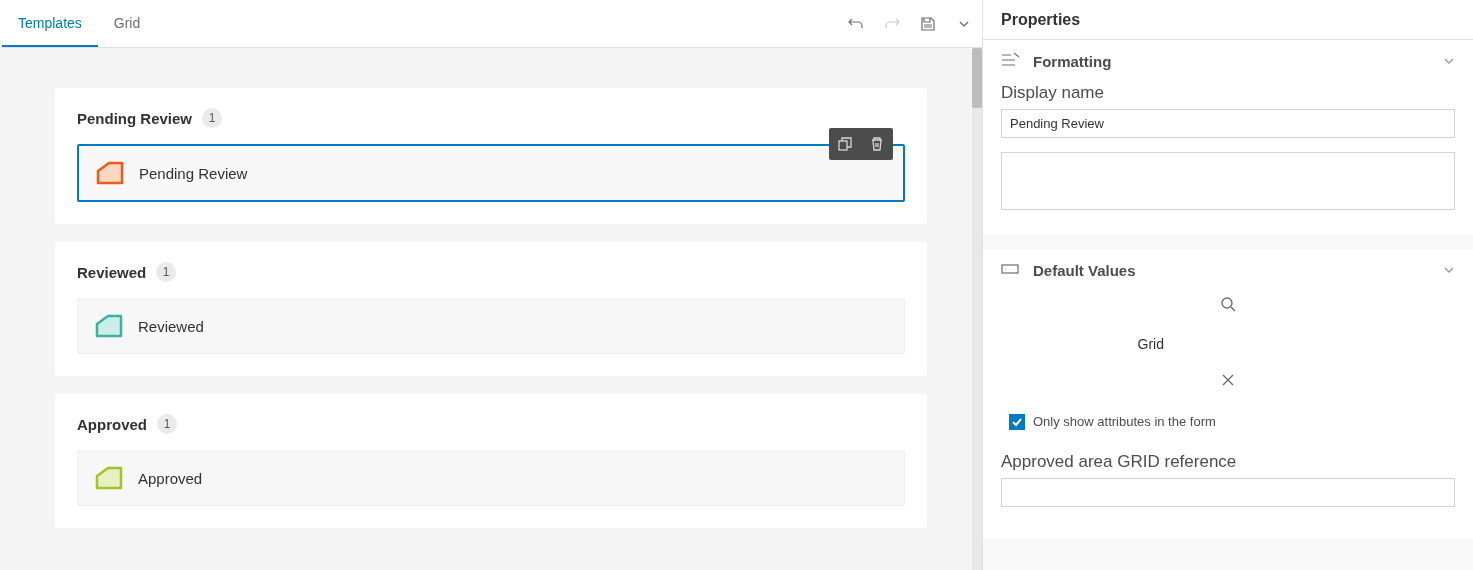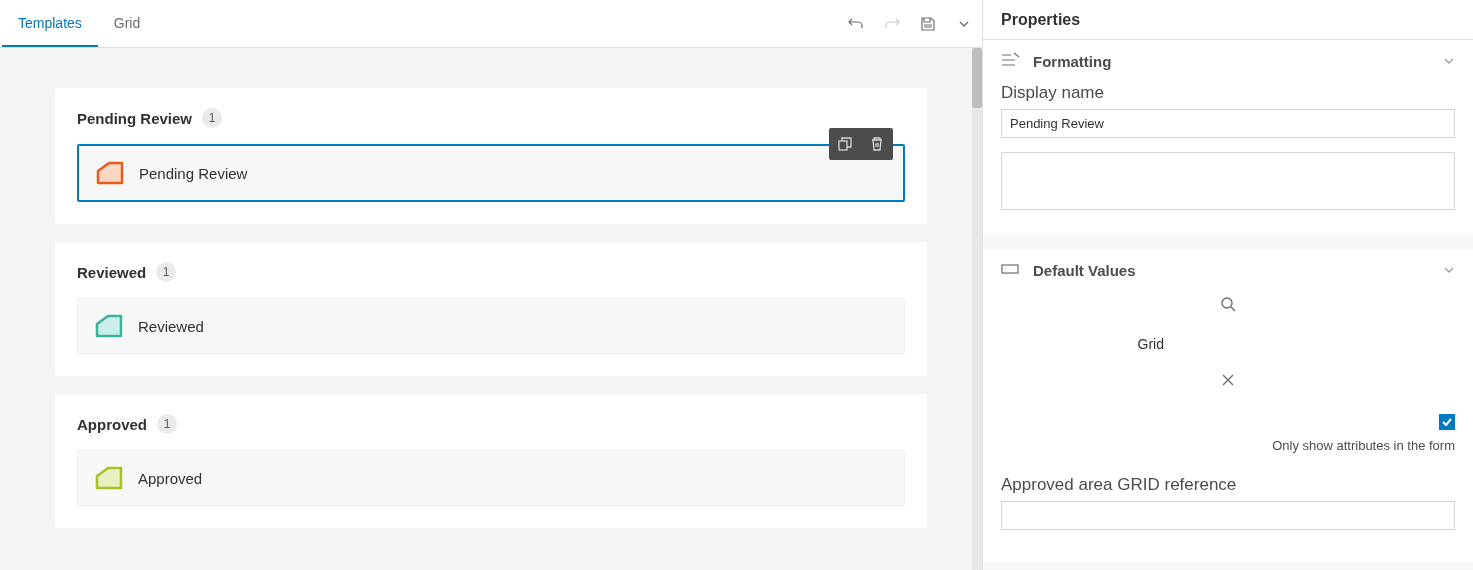--- a/index.html
+++ b/index.html
@@ -145,21 +145,21 @@
       font-family: inherit;
       font-size: 13px;
       color: #323232;
     }
     .textarea { height: 58px; resize: none; margin-bottom:4px;}
     .form-row { margin-bottom: 14px; }
     .search-row { display:flex; align-items:center; padding: 4px 0 10px 0; gap:21px;flex-direction:column;}
     .search-row input {
       border:none; outline:none; flex:1; font-size:14px; color:#323232; background:transparent;
     }
-    .check-row { display:flex; align-items:flex-end; gap:8px; margin: 14px 0 22px 8px; flex-direction: column;}
+    .check-row { display:flex; align-items:flex-start; gap:8px; margin: 14px 0 22px 8px;}
     .checkbox {
       width:16px; height:16px; background:#007ac2; display:flex; align-items:center; justify-content:center;
     }
     .checkbox svg { width:12px; height:12px; }
     .check-label { font-size:13px; color:#4c4c4c;}
     .chevron { color:#9e9e9e; }
     .clear-x { color:#6e6e6e; cursor:pointer; }
   </style>
 </head>
 <body>

